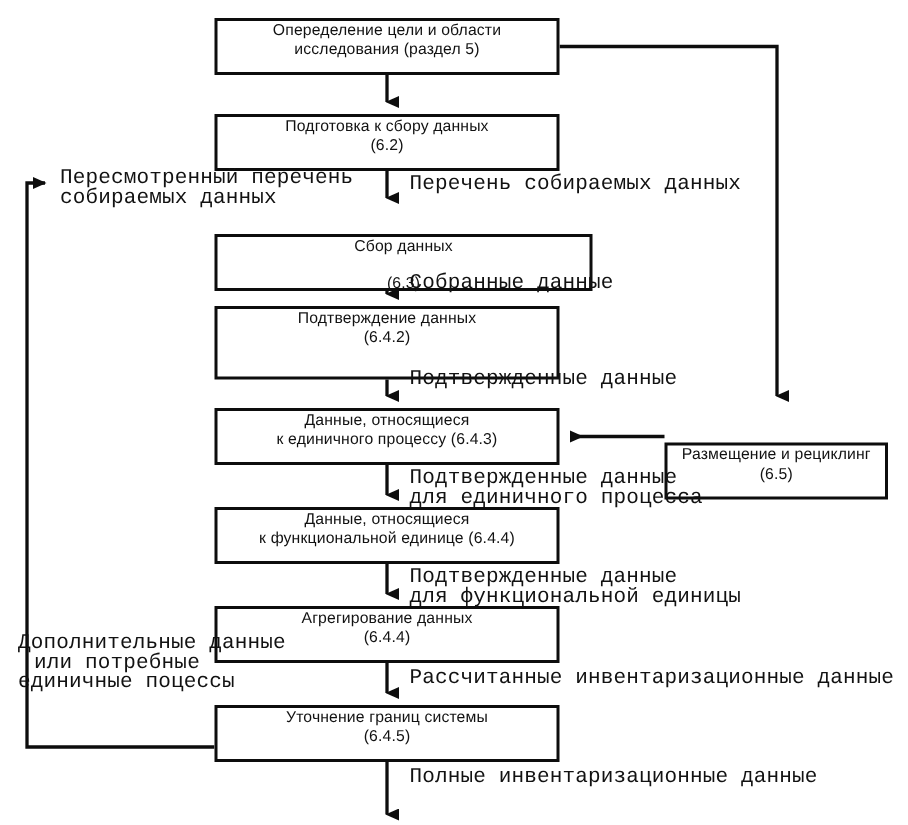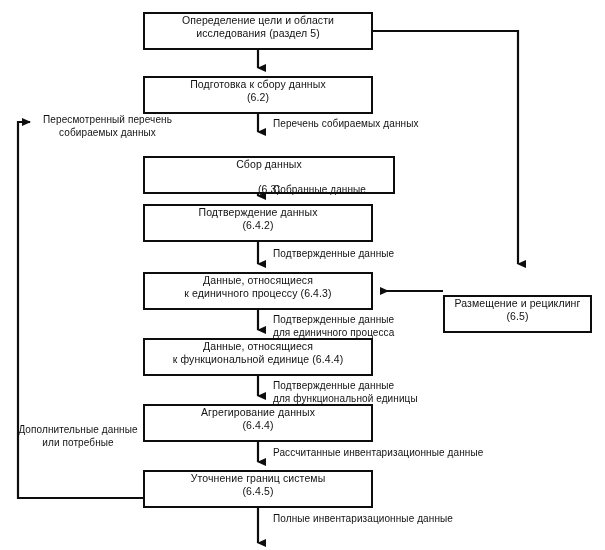--- a/index.html
+++ b/index.html
@@ -33,26 +33,27 @@
     text-align: center;
     font-size: 10.5px;
     line-height: 13px;
     color: #121212;
     letter-spacing: 0.1px;
     z-index: 3;
   }
   .node .ln { display: block; white-space: nowrap; }
   .edge-label {
     position: absolute;
-    font-size: 10px;
+    font-size: 14px;
     line-height: 13px;
     color: #121212;
     letter-spacing: 0.1px;
     white-space: nowrap;
     z-index: 4;
+    font-family: Liberation Mono, monospace;
   }
   .edge-label.center { text-align: center; }
   .edge-label .ln { display: block; }
 </style>
 </head>
 <body>
 
 <div id="canvas">
 
   <svg id="svg-layer" viewBox="0 0 605 550" xmlns="http://www.w3.org/2000/svg">
@@ -94,21 +95,21 @@
   <div class="node" style="left:143px; top:76px; width:230px; height:38px;">
     <span class="ln">Подготовка к сбору данных</span>
     <span class="ln">(6.2)</span>
   </div>
 
   <div class="node" style="left:143px; top:156px; width:252px; height:38px;gap:12px;">
     <span class="ln">Сбор данных</span>
     <span class="ln">(6.3)</span>
   </div>
 
-  <div class="node" style="left:143px; top:204px; width:230px; height:38px;">
+  <div class="node" style="left:143px; top:204px; width:230px; height:49px;">
     <span class="ln">Подтверждение данных</span>
     <span class="ln">(6.4.2)</span>
   </div>
 
   <div class="node" style="left:143px; top:272px; width:230px; height:38px;">
     <span class="ln">Данные, относящиеся</span>
     <span class="ln">к единичного процессу (6.4.3)</span>
   </div>
 
   <div class="node" style="left:143px; top:338px; width:230px; height:38px;">
@@ -158,19 +159,20 @@
     <span class="ln">для функциональной единицы</span>
   </div>
 
   <div class="edge-label" style="left:273px; top:446px; width:300px;">
     <span class="ln">Рассчитанные инвентаризационные данные</span>
   </div>
 
   <div class="edge-label center" style="left:12px; top:423px; width:132px;">
     <span class="ln">Дополнительные данные</span>
     <span class="ln">или потребные</span>
+    <span class="ln">единичные поцессы</span>
   </div>
 
   <div class="edge-label" style="left:273px; top:512px; width:270px;">
     <span class="ln">Полные инвентаризационные данные</span>
   </div>
 
 </div>
 
 </body></html>

